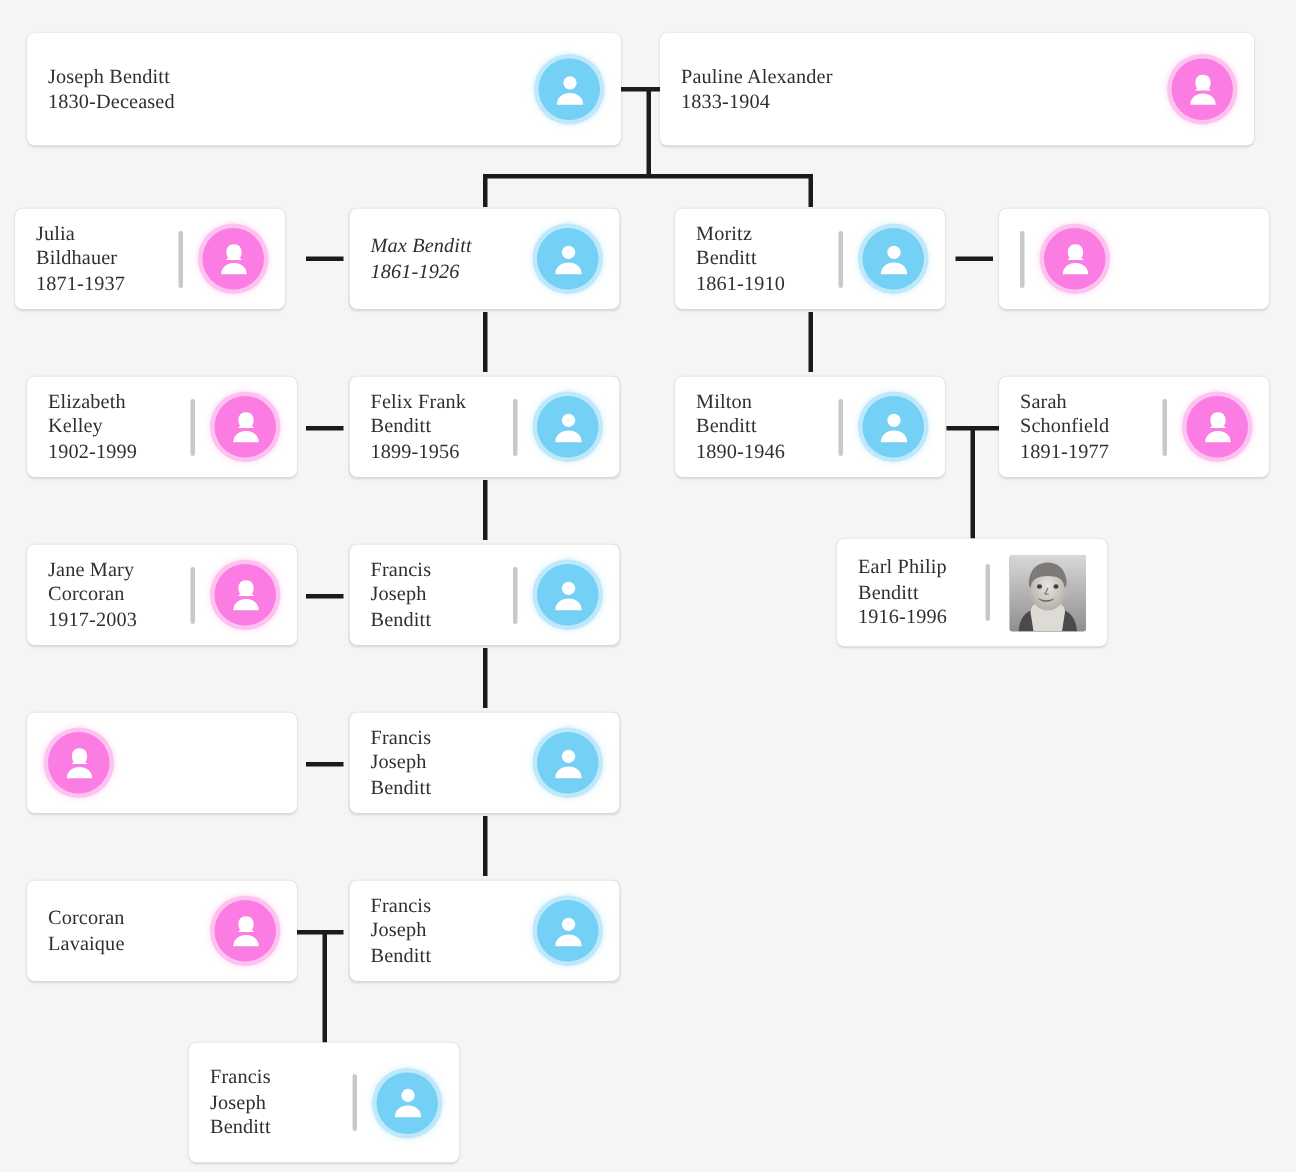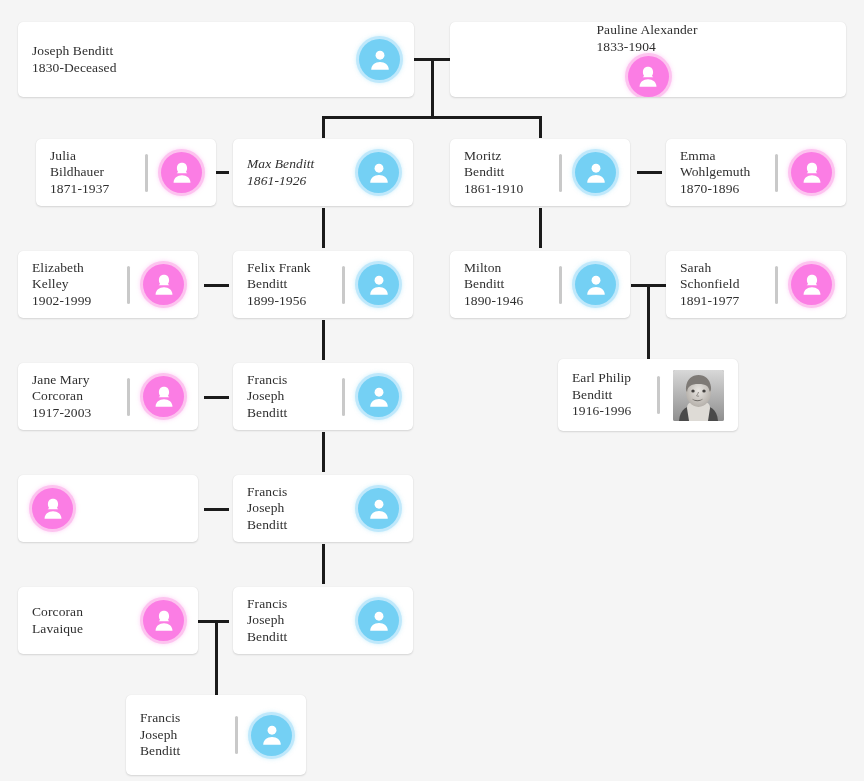--- a/index.html
+++ b/index.html
@@ -128,32 +128,32 @@
     <div class="card-text">Joseph Benditt
 1830-Deceased</div>
     <div class="avatar male">
       <svg width="26" height="26" viewBox="0 0 24 24">
           <circle cx="12" cy="7.6" r="4.1" fill="#fff"></circle>
           <path d="M3.9 21c0-4.4 3.6-7.2 8.1-7.2s8.1 2.8 8.1 7.2z" fill="#fff"></path>
         </svg>
     </div>
   </div>
 
-  <div class="card" style="left:450px; top:22px; width:396px; height:75px;flex-direction:column;">
+  <div class="card" style="left:440px; top:22px; width:396px; height:75px;">
     <div class="card-text">Pauline Alexander
 1833-1904</div>
     <div class="avatar female">
       <svg width="26" height="26" viewBox="0 0 24 24">
           <path d="M12 2.6c-3 0-4.7 2-4.7 5 0 1.3.4 2.6 1.2 3.5-1 .5-1.4 1.2-1.4 1.2h9.8s-.4-.7-1.4-1.2c.8-.9 1.2-2.2 1.2-3.5 0-3-1.7-5-4.7-5z" fill="#fff"></path>
           <path d="M4.2 21c0-4.2 3.5-6.9 7.8-6.9s7.8 2.7 7.8 6.9z" fill="#fff"></path>
         </svg>
     </div>
   </div>
 
-  <div class="card" style="left:36px; top:139px; width:180px; height:67px;">
+  <div class="card" style="left:10px; top:139px; width:180px; height:67px;">
     <div class="card-text">Julia
 Bildhauer
 1871-1937</div>
     <div class="card-divider"></div>
     <div class="avatar female">
       <svg width="26" height="26" viewBox="0 0 24 24">
           <path d="M12 2.6c-3 0-4.7 2-4.7 5 0 1.3.4 2.6 1.2 3.5-1 .5-1.4 1.2-1.4 1.2h9.8s-.4-.7-1.4-1.2c.8-.9 1.2-2.2 1.2-3.5 0-3-1.7-5-4.7-5z" fill="#fff"></path>
           <path d="M4.2 21c0-4.2 3.5-6.9 7.8-6.9s7.8 2.7 7.8 6.9z" fill="#fff"></path>
         </svg>
     </div>
@@ -177,23 +177,20 @@
     <div class="card-divider"></div>
     <div class="avatar male">
       <svg width="26" height="26" viewBox="0 0 24 24">
           <circle cx="12" cy="7.6" r="4.1" fill="#fff"></circle>
           <path d="M3.9 21c0-4.4 3.6-7.2 8.1-7.2s8.1 2.8 8.1 7.2z" fill="#fff"></path>
         </svg>
     </div>
   </div>
 
   <div class="card" style="left:666px; top:139px; width:180px; height:67px;">
-    <div class="card-text">Emma
-Wohlgemuth
-1870-1896</div>
     <div class="card-divider"></div>
     <div class="avatar female">
       <svg width="26" height="26" viewBox="0 0 24 24">
           <path d="M12 2.6c-3 0-4.7 2-4.7 5 0 1.3.4 2.6 1.2 3.5-1 .5-1.4 1.2-1.4 1.2h9.8s-.4-.7-1.4-1.2c.8-.9 1.2-2.2 1.2-3.5 0-3-1.7-5-4.7-5z" fill="#fff"></path>
           <path d="M4.2 21c0-4.2 3.5-6.9 7.8-6.9s7.8 2.7 7.8 6.9z" fill="#fff"></path>
         </svg>
     </div>
   </div>
 
   <div class="card" style="left:18px; top:251px; width:180px; height:67px;">

